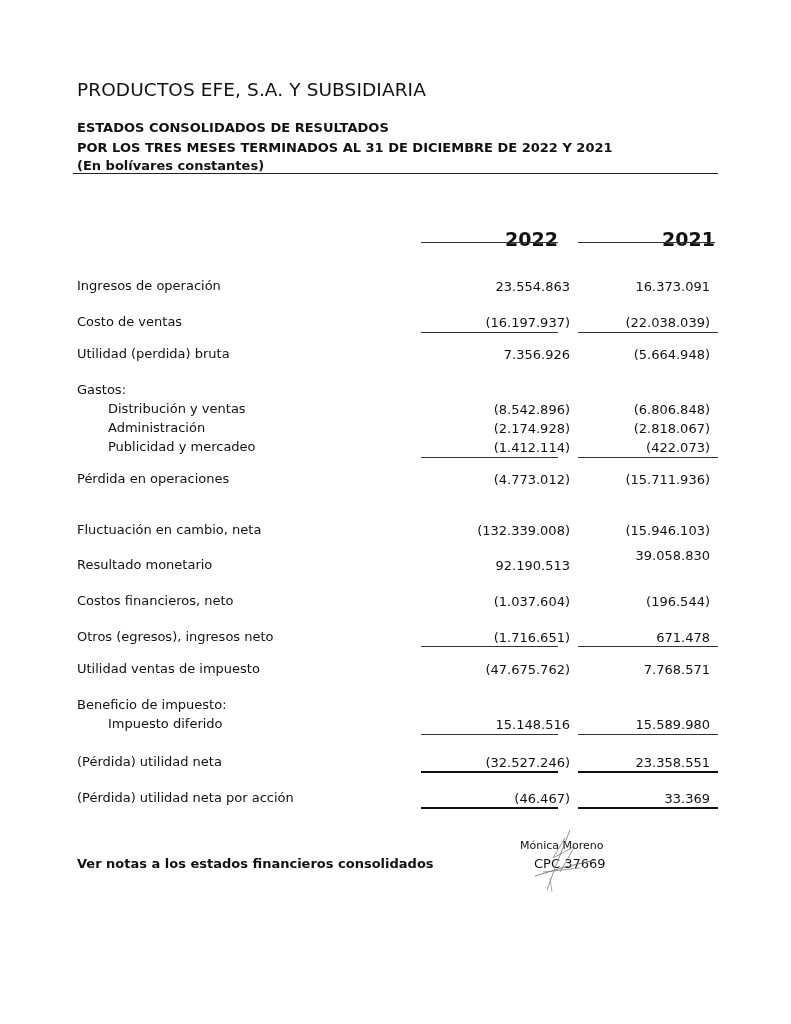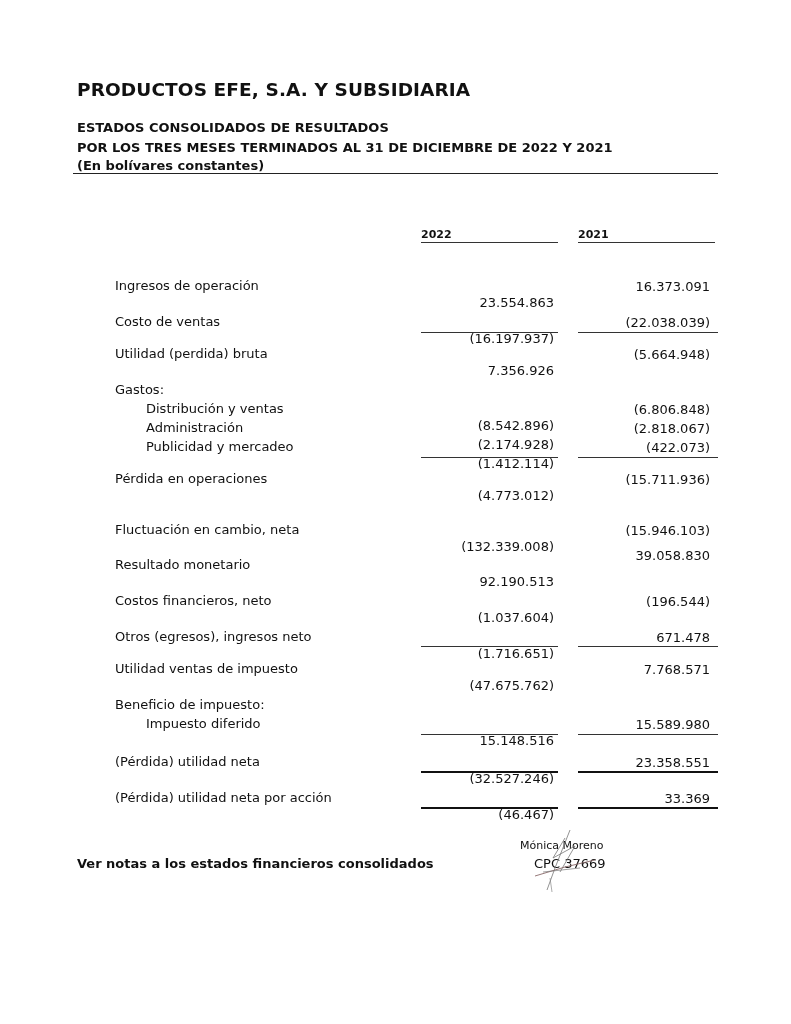--- a/index.html
+++ b/index.html
@@ -1,27 +1,27 @@
 <!DOCTYPE html>
 <html><head>
 <meta charset="utf-8">
 <style>
   html, body { margin:0; padding:0; background:#ffffff; }
   body { width:791px; height:1024px; position:relative; overflow:hidden;
          font-family:"DejaVu Sans", sans-serif; color:#111; }
   .abs { position:absolute; white-space:nowrap; }
-  .company { left:77px; top:79px; font-size:18.5px; font-weight:bold; letter-spacing:0.1px; }
+  .company { left:77px; top:79px; font-size:18.5px; font-weight:normal; letter-spacing:0.1px; }
   .sub { left:77px; font-size:13px; font-weight:bold; }
   .header-rule { position:absolute; left:73px; top:173px; width:645px; height:1px; background:#222; }
-  .yearhead { position:absolute; top:228px; width:137px; text-align:left; font-size:11px; font-weight:bold; }
+  .yearhead { position:absolute; top:228px; width:137px; text-align:right; font-size:19px; font-weight:bold; }
   .yearhead .rule { position:absolute; left:0; right:0; top:14px; height:1px; background:#333; }
-  .label { position:absolute; left:77px; font-size:13px;margin-left:38px; }
+  .label { position:absolute; left:77px; font-size:13px; }
   .label.indent { left:108px; }
   .num { position:absolute; font-size:13px; text-align:right; width:150px; }
-  .c1 { left:404px;margin-top:16px; }   
+  .c1 { left:420px; }   
   .c2 { left:560px; }   
   .ul { position:absolute; height:1px; background:#333; }
   .ul.thick { height:2px; background:#111; }
   .u1 { left:421px; width:137px; }
   .u2 { left:578px; width:140px; }
   .sig-name { left:520px; top:839px; font-size:11px; }
   .sig-code { left:534px; top:856px; font-size:13px; }
   .note { left:77px; top:856px; font-size:13px;font-weight:bold; }
   .scribble { position:absolute; left:525px; top:828px; width:80px; height:65px; }
 </style>

